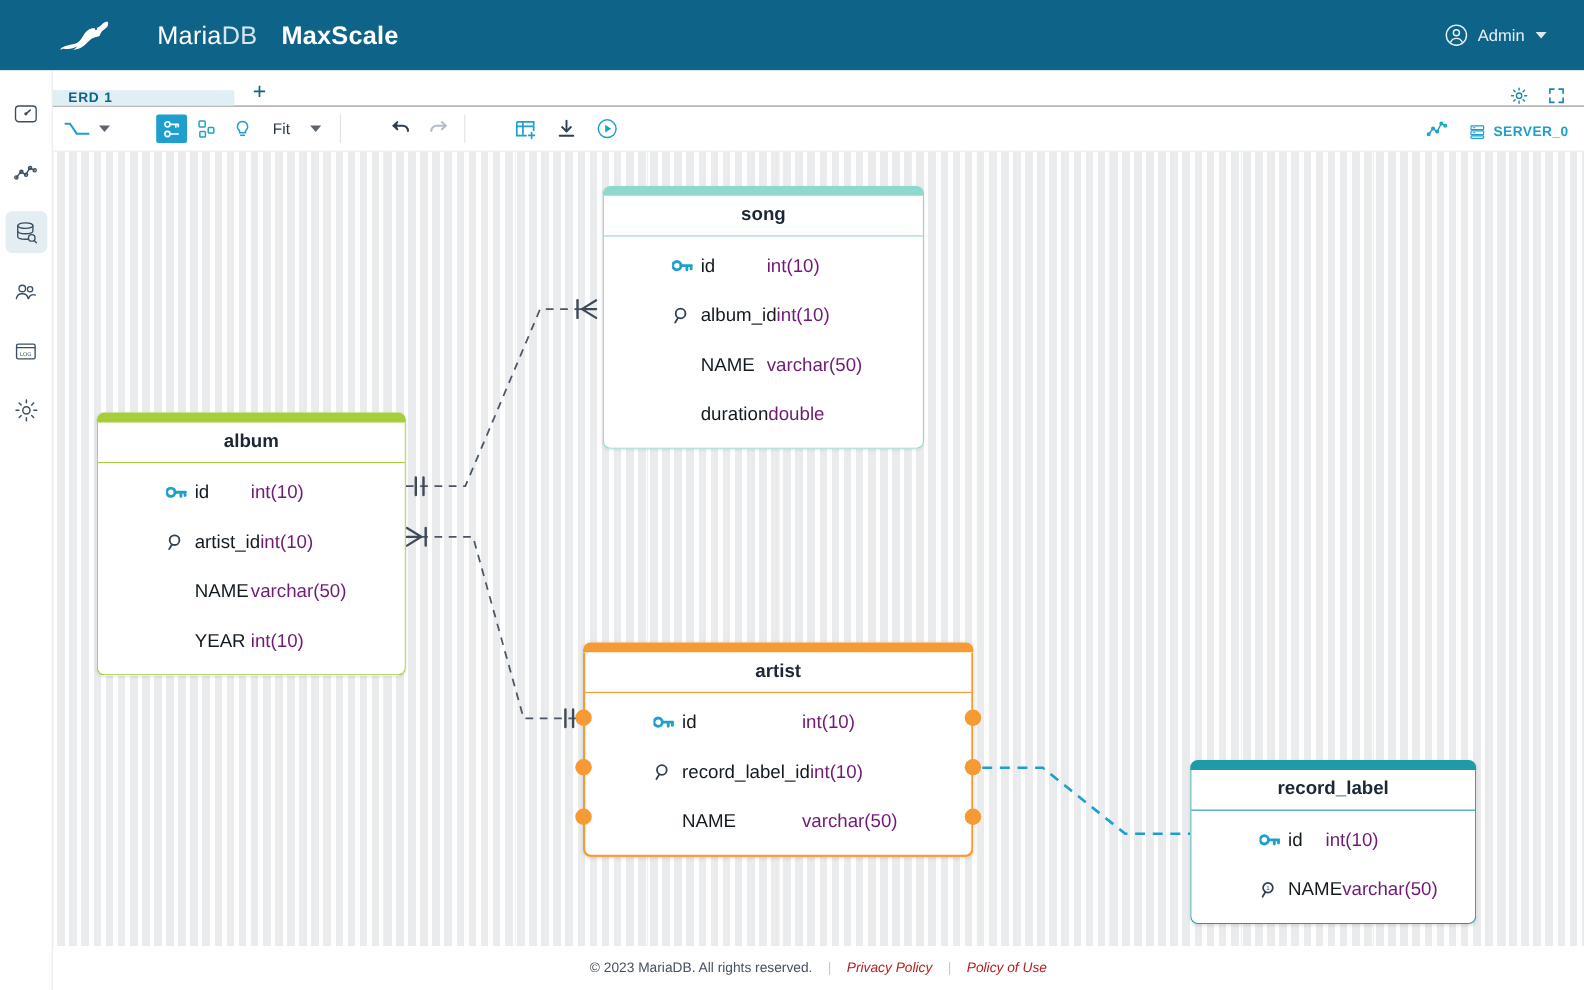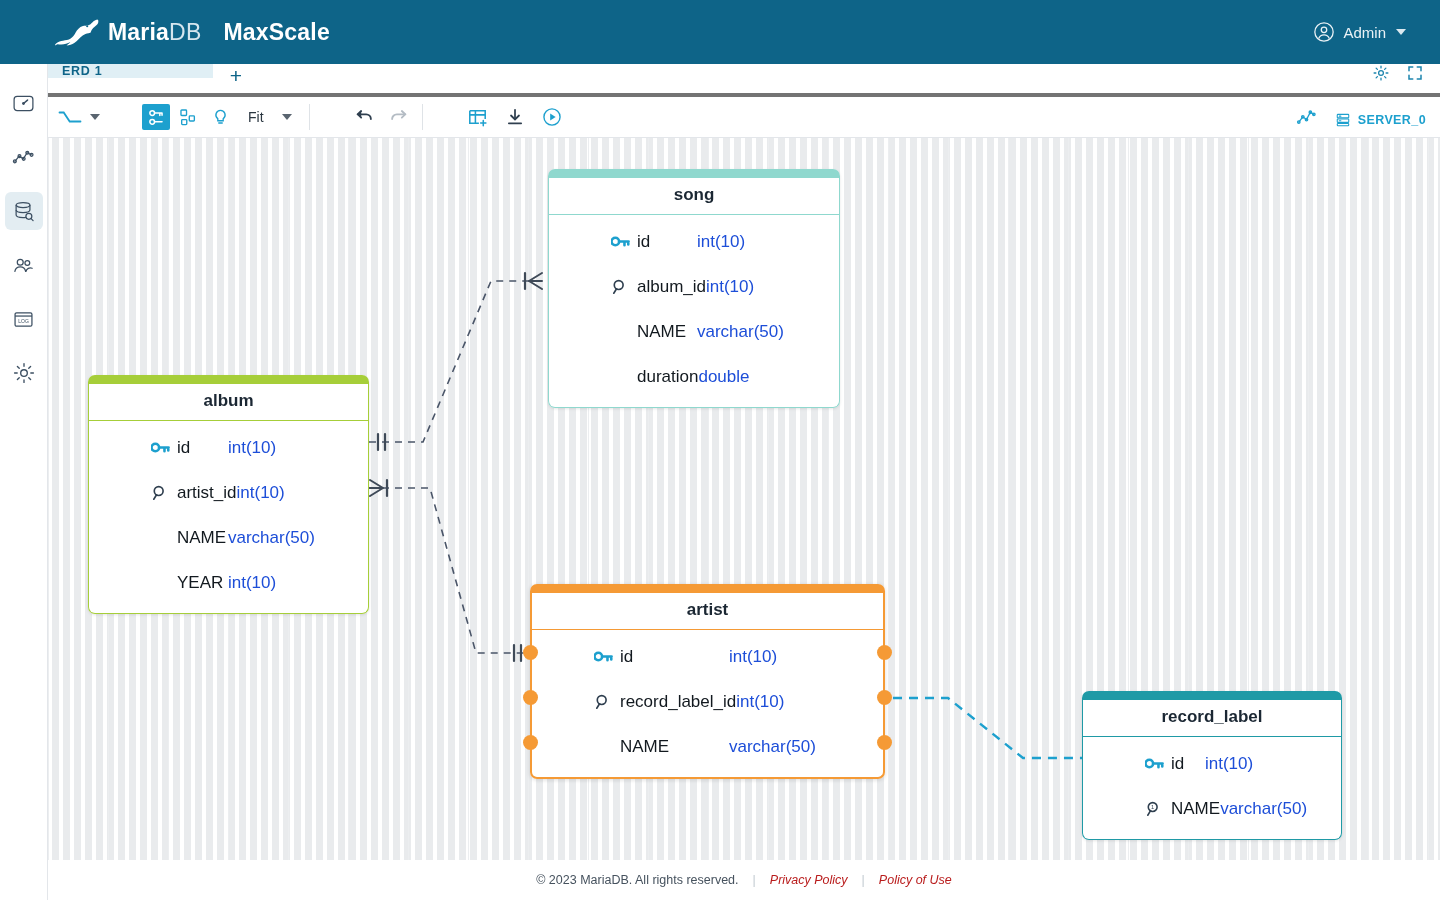--- a/index.html
+++ b/index.html
@@ -11,40 +11,40 @@
   .app { position: relative; width: 1440px; height: 900px; }
 
   
   .header {
     position: absolute; top: 0; left: 0; width: 1440px; height: 64px;
     background: #0e6488; display: flex; align-items: center;
   }
   .brand { display: flex; align-items: center; margin-left: 52px; }
   .seal { width: 48px; height: 30px; margin-right: 8px; }
   .brand-text { font-size: 23px; color: #fff; letter-spacing: .2px; }
-  .brand-text .maria { font-weight: 700; }
+  .brand-text .maria { font-weight: 400; margin-left: 35px; }
   .brand-text .db { font-weight: 300; color: #d6e6ee; }
   .brand-text .max { font-weight: 700; margin-left: 22px; }
   .user-menu {
     position: absolute; right: 34px; top: 0; height: 64px;
     display: flex; align-items: center; gap: 8px; color: #eaf2f6; font-size: 15px;
     cursor: pointer;
   }
   .user-icon { width: 22px; height: 22px; }
   .caret-d {
     width: 0; height: 0; border-left: 5px solid transparent;
     border-right: 5px solid transparent; border-top: 6px solid #dbe9f0;
     margin-left: 2px;
   }
 
   
   .tabbar {
     position: absolute; top: 64px; left: 48px; width: 1392px; height: 33px;
-    background: #fff; border-bottom: 4px solid #737373;
-    display: flex; align-items: flex-start;
+    background: #fff; border-bottom: 1px solid #737373;
+    display: flex; align-items: flex-end;
   }
   .tab {
     width: 165px; background: #e0eff5; color: #0e6488; font-size: 12.5px;
     font-weight: 700; letter-spacing: .7px; display: flex; align-items: center;
     padding-left: 14px; cursor: pointer;
   }
   .tab-add {
     width: 46px; display: flex; align-items: center; justify-content: center;
     color: #0e6488; font-size: 21px; font-weight: 300; cursor: pointer;
   }
@@ -118,21 +118,21 @@
   .tbl-title {
     text-align: center; font-size: 17px; font-weight: 700; color: #1b2733;
     padding: 7px 0 9px; border-bottom: 1px solid;
   }
   .tbl-rows { padding: 4px 0 8px; margin-left: 46px; }
   .tbl-row {
     display: flex; align-items: center; height: 45px; padding: 0 14px 0 16px;
   }
   .col-ico { width: 26px; flex: 0 0 26px; display: flex; align-items: center; }
   .col-name { font-size: 17px; color: #12191f; flex: 1; }
-  .col-type { font-size: 17px; color: #1d4ed8; text-align: left; }
+  .col-type { font-size: 17px; color: #701a75; text-align: left; }
 
   
   .erd-table.selected { box-shadow: 0 1px 4px rgba(0,0,0,.14); }
   .anchor {
     position: absolute; width: 15px; height: 15px; border-radius: 50%;
     background: #f59a35;
   }
   .footer {
     position: absolute; left: 48px; bottom: 0; width: 1392px; height: 40px;
     display: flex; align-items: center; justify-content: center;

